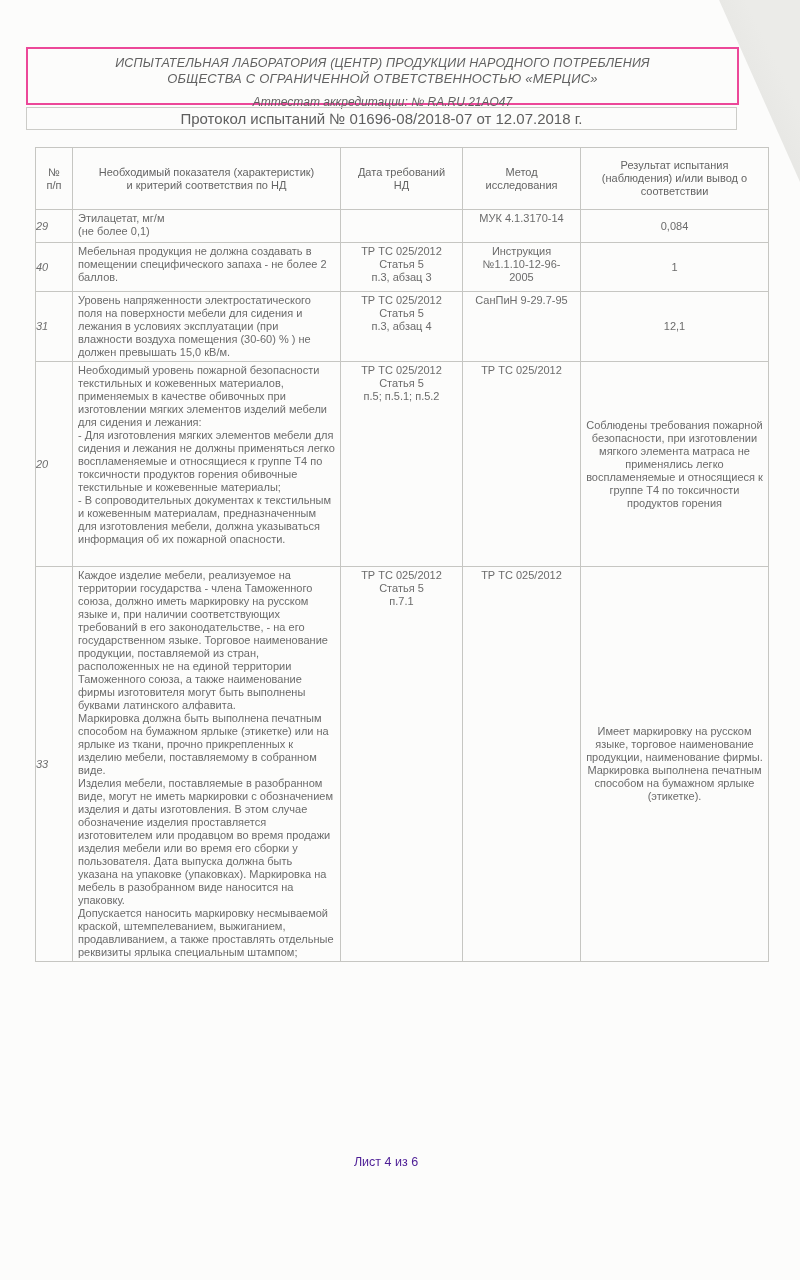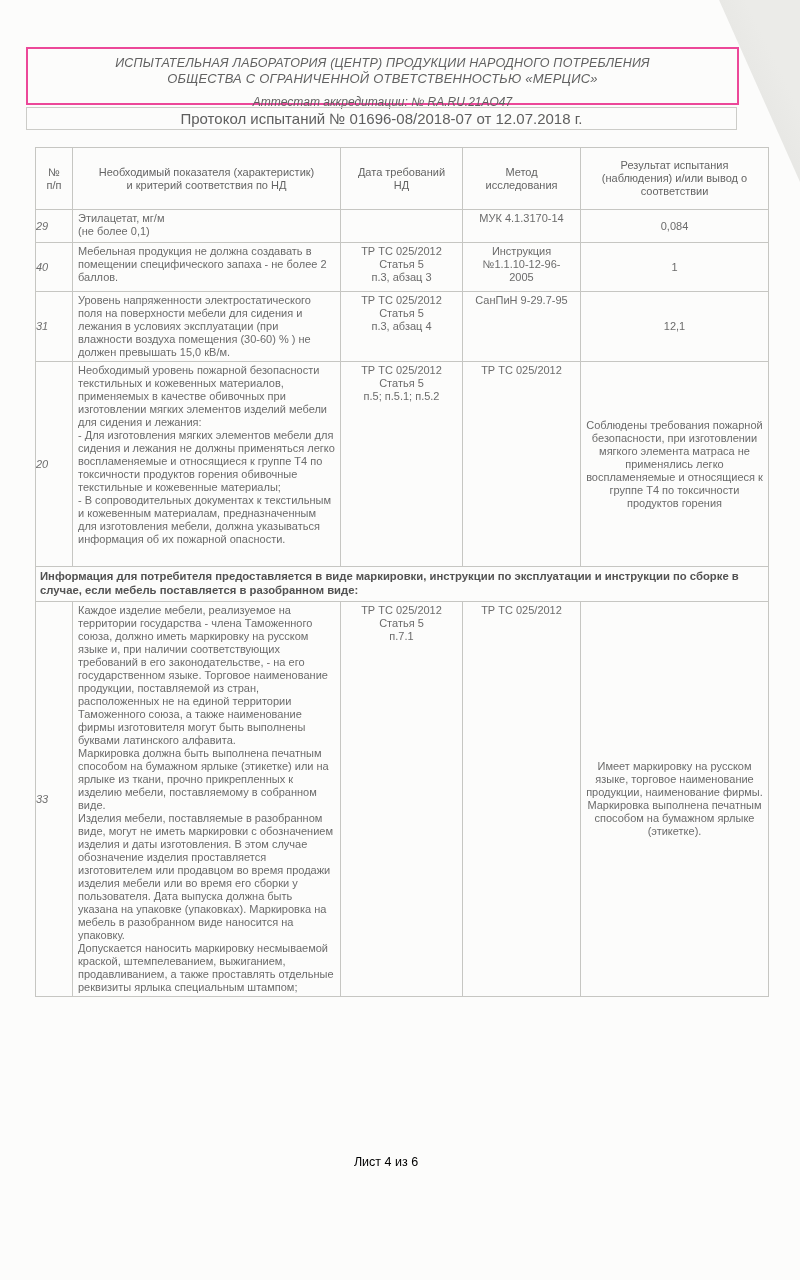--- a/index.html
+++ b/index.html
@@ -100,21 +100,21 @@
     line-height: 14px;
     padding: 2px 4px;
     height: 30px;
   }
   .page-footer {
     position: absolute;
     top: 1155px;
     left: 0;
     width: 772px;
     text-align: center;
-    color: #000000;
+    color: #4c1d95;
     font-size: 12.5px;
   }
 </style>
 </head>
 <body>
 
 <div class="corner-fold"></div>
 
 <div class="lab-header-box">
   <div class="hline1">ИСПЫТАТЕЛЬНАЯ ЛАБОРАТОРИЯ (ЦЕНТР) ПРОДУКЦИИ НАРОДНОГО ПОТРЕБЛЕНИЯ</div>
@@ -180,23 +180,20 @@
       <td class="cell-num">20</td>
       <td class="cell-name">Необходимый уровень пожарной безопасности текстильных и кожевенных материалов, применяемых в качестве обивочных при изготовлении мягких элементов изделий мебели для сидения и лежания:
 - Для изготовления мягких элементов мебели для сидения и лежания не должны применяться легко воспламеняемые и относящиеся к группе Т4 по токсичности продуктов горения обивочные текстильные и кожевенные материалы;
 - В сопроводительных документах к текстильным и кожевенным материалам, предназначенным для изготовления мебели, должна указываться информация об их пожарной опасности.</td>
       <td class="cell-req">ТР ТС 025/2012
 Статья 5
 п.5; п.5.1; п.5.2</td>
       <td class="cell-method">ТР ТС 025/2012</td>
       <td class="cell-result">Соблюдены требования пожарной безопасности, при изготовлении мягкого элемента матраса  не применялись легко воспламеняемые и относящиеся к группе Т4 по токсичности продуктов горения</td>
     </tr>
-    <tr class="section-row">
-      <td colspan="5">Информация для потребителя предоставляется в виде маркировки, инструкции по эксплуатации и инструкции по сборке в случае, если мебель поставляется в разобранном виде:</td>
-    </tr>
     <tr class="row-33">
       <td class="cell-num">33</td>
       <td class="cell-name">Каждое изделие мебели, реализуемое на территории государства - члена Таможенного союза, должно иметь маркировку на русском языке и, при наличии соответствующих требований в его законодательстве, - на его государственном языке. Торговое наименование продукции, поставляемой из стран, расположенных не на единой территории Таможенного союза, а также наименование фирмы изготовителя могут быть выполнены буквами латинского алфавита.
 Маркировка должна быть выполнена печатным способом на бумажном ярлыке (этикетке) или на ярлыке из ткани, прочно прикрепленных к изделию мебели, поставляемому в собранном виде.
 Изделия мебели, поставляемые в разобранном виде, могут не иметь маркировки с обозначением изделия и даты изготовления. В этом случае обозначение изделия проставляется изготовителем или продавцом во время продажи изделия мебели или во время его сборки у пользователя. Дата выпуска должна быть указана на упаковке (упаковках). Маркировка на мебель в разобранном виде наносится на упаковку.
 Допускается наносить маркировку несмываемой краской, штемпелеванием, выжиганием, продавливанием, а также проставлять отдельные реквизиты ярлыка специальным штампом;</td>
       <td class="cell-req">ТР ТС 025/2012
 Статья 5
 п.7.1</td>
       <td class="cell-method">ТР ТС 025/2012</td>

